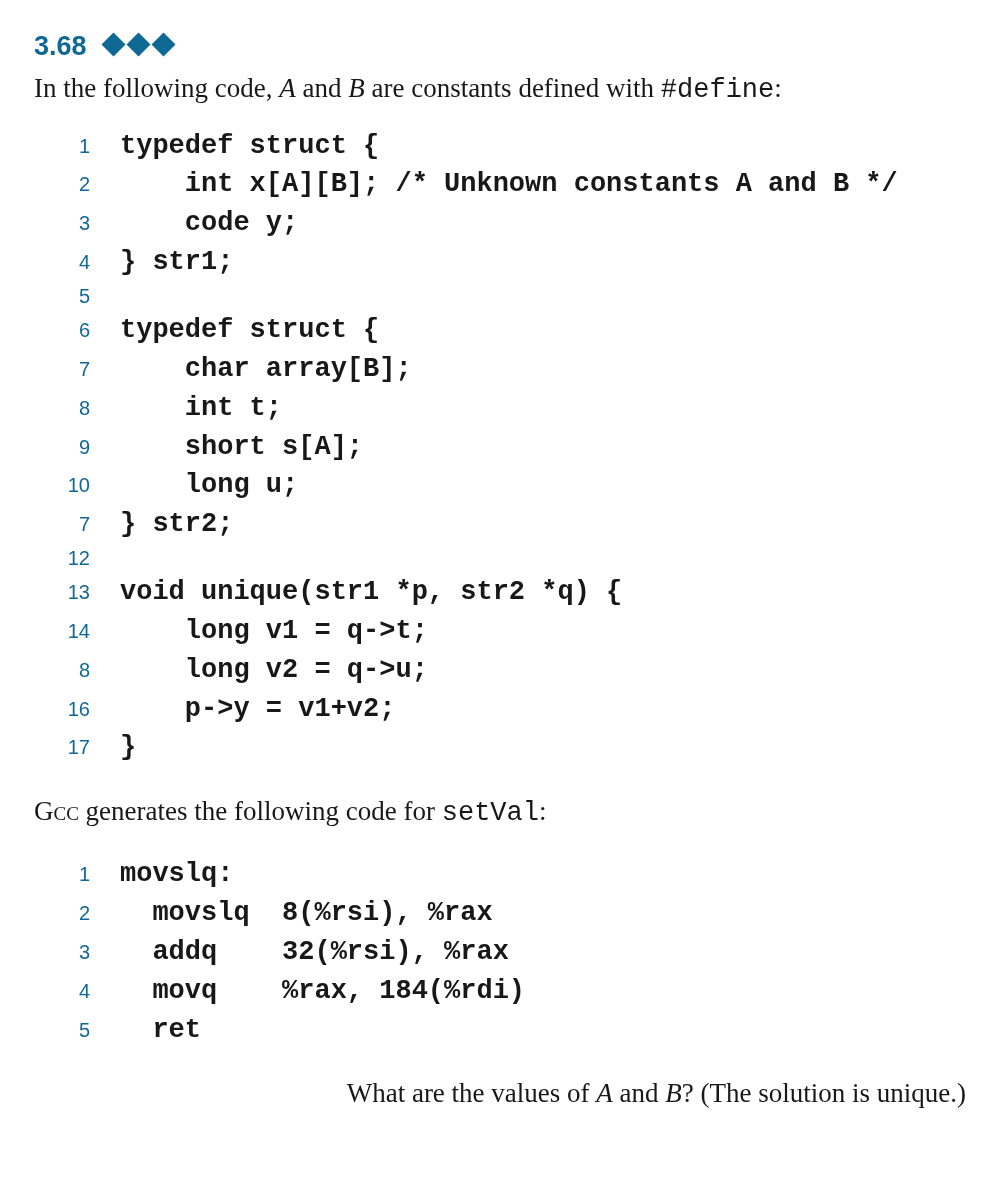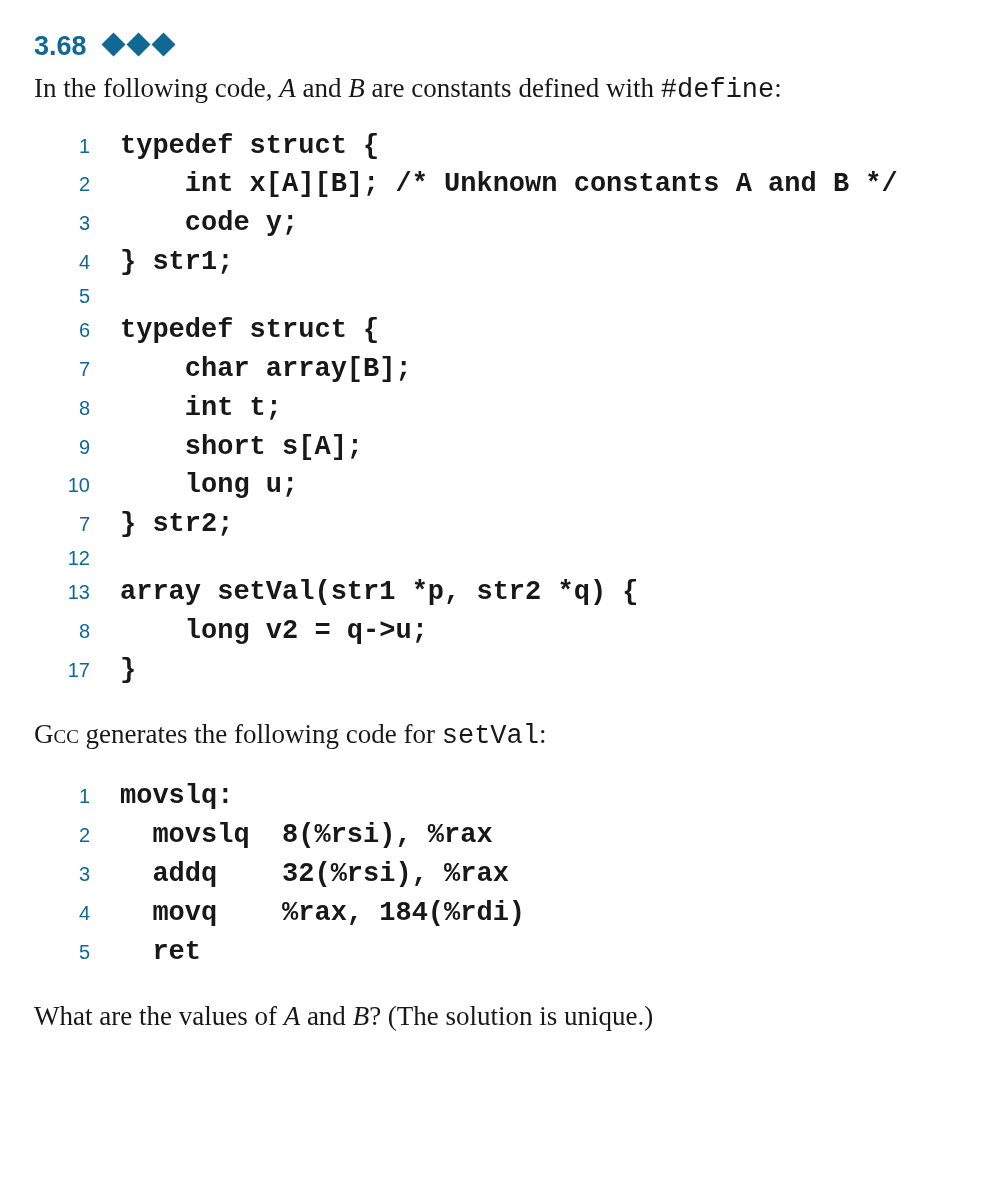--- a/index.html
+++ b/index.html
@@ -76,20 +76,22 @@
     color: #0e7bb3;
     font-style: italic;
   }
 
   .mid-text {
     margin: 24px 0 22px 0;
   }
 
   .question-text {
     margin-top: 26px;
+    margin-left: 50px;
+    text-align: right;
   }
 </style>
 </head>
 <body>
 
 <div>
   <span class="problem-label">3.68</span>
   <span class="diamonds">
     <span class="diamond"></span>
     <span class="diamond"></span>
@@ -107,22 +109,24 @@
     <div class="code-row"><span class="lineno">3</span><span class="code-text">    code y;</span></div>
     <div class="code-row"><span class="lineno">4</span><span class="code-text">} str1;</span></div>
     <div class="code-row"><span class="lineno">5</span><span class="code-text"></span></div>
     <div class="code-row"><span class="lineno">6</span><span class="code-text">typedef struct {</span></div>
     <div class="code-row"><span class="lineno">7</span><span class="code-text">    char array[B];</span></div>
     <div class="code-row"><span class="lineno">8</span><span class="code-text">    int t;</span></div>
     <div class="code-row"><span class="lineno">9</span><span class="code-text">    short s[A];</span></div>
     <div class="code-row"><span class="lineno">10</span><span class="code-text">    long u;</span></div>
     <div class="code-row"><span class="lineno">7</span><span class="code-text">} str2;</span></div>
     <div class="code-row"><span class="lineno">12</span><span class="code-text"></span></div>
-    <div class="code-row"><span class="lineno">13</span><span class="code-text">array setVal(str1 *p, str2 *q) {</span></div>
+    <div class="code-row"><span class="lineno">13</span><span class="code-text">void unique(str1 *p, str2 *q) {</span></div>
+    <div class="code-row"><span class="lineno">14</span><span class="code-text">    long v1 = q-&gt;t;</span></div>
     <div class="code-row"><span class="lineno">8</span><span class="code-text">    long v2 = q-&gt;u;</span></div>
+    <div class="code-row"><span class="lineno">16</span><span class="code-text">    p-&gt;y = v1+v2;</span></div>
     <div class="code-row"><span class="lineno">17</span><span class="code-text">}</span></div>
   </div>
 
 <div class="mid-text">
   <span>G</span><span style="font-variant: small-caps;">cc</span><span> generates the following code for </span><span class="code-inline">setVal</span><span>:</span>
 </div>
 
 <div class="code-block" id="asm-block">
     <div class="code-row"><span class="lineno">1</span><span class="code-text">movslq:</span></div>
     <div class="code-row"><span class="lineno">2</span><span class="code-text">  movslq  8(%rsi), %rax</span></div>

